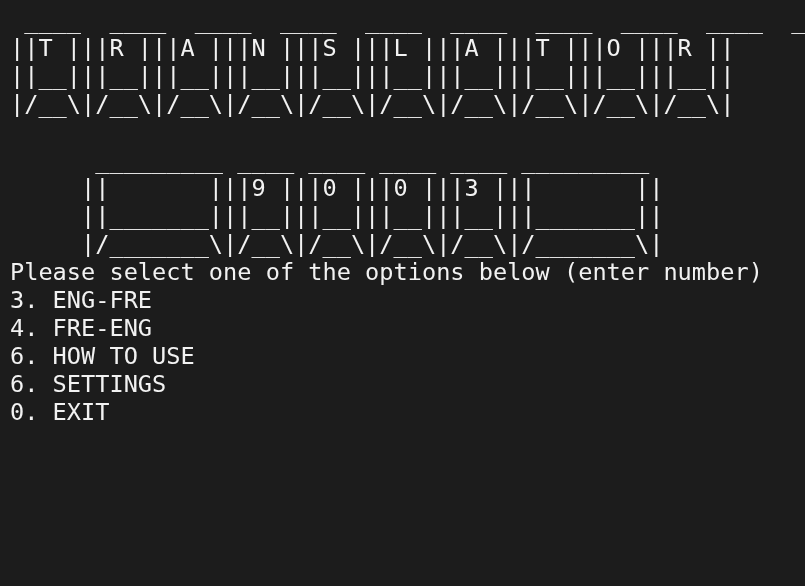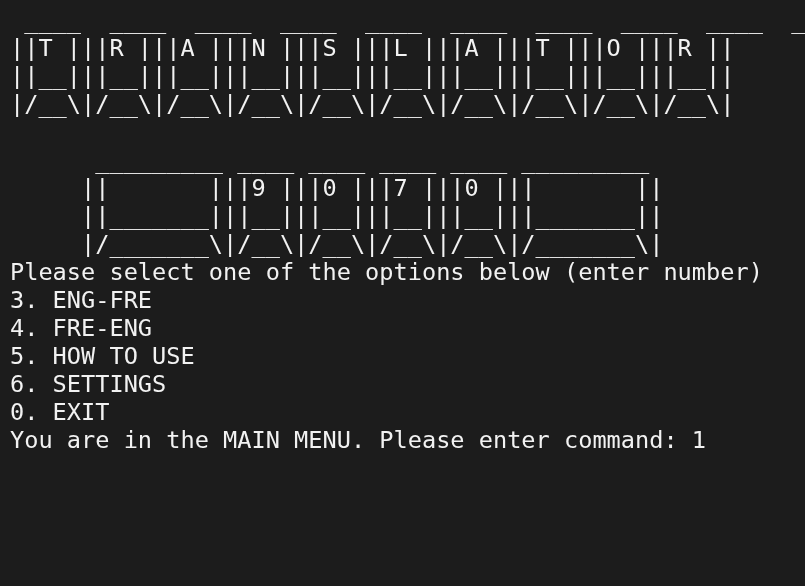--- a/index.html
+++ b/index.html
@@ -50,36 +50,35 @@
 <div id="terminal">
 
   <pre class="screen-text banner-block"> ____  ____  ____  ____  ____  ____  ____  ____  ____  ____ 
 ||T |||R |||A |||N |||S |||L |||A |||T |||O |||R ||
 ||__|||__|||__|||__|||__|||__|||__|||__|||__|||__||
 |/__\|/__\|/__\|/__\|/__\|/__\|/__\|/__\|/__\|/__\|</pre>
 
   <div class="blank-line"></div>
 
   <pre class="screen-text banner-block">      _________ ____ ____ ____ ____ _________ 
-     ||       |||9 |||0 |||7 |||0 |||       ||
+     ||       |||9 |||0 |||0 |||3 |||       ||
      ||_______|||__|||__|||__|||__|||_______||
      |/_______\|/__\|/__\|/__\|/__\|/_______\|</pre>
 
   <pre class="screen-text menu-block">Please select one of the options below (enter number)</pre>
 
 
 
   <pre class="screen-text menu-block">3. ENG-FRE</pre>
 
   <pre class="screen-text menu-block">4. FRE-ENG</pre>
 
-  <pre class="screen-text menu-block">5. HOW TO USE</pre>
+  <pre class="screen-text menu-block">6. HOW TO USE</pre>
 
   <pre class="screen-text menu-block">6. SETTINGS</pre>
 
   <pre class="screen-text menu-block">0. EXIT</pre>
 
-  <pre class="screen-text menu-block"><span>You are in the MAIN MENU. Please enter command: </span><span>1</span></pre>
 
   <div class="blank-line"></div>
 
 
 </div>
 
 </body></html>

